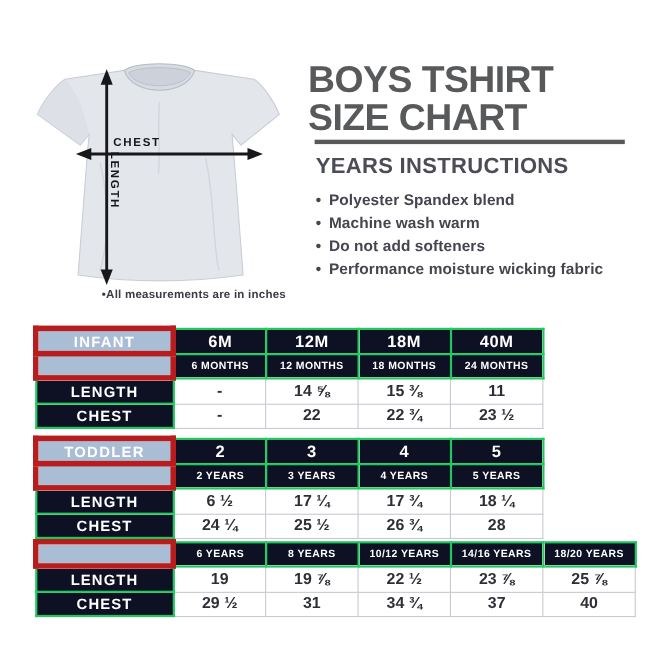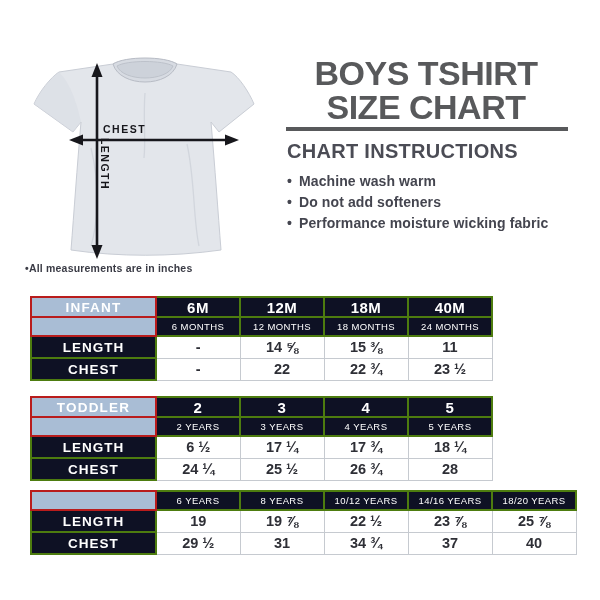--- a/index.html
+++ b/index.html
@@ -6,48 +6,48 @@
   body{
     width:600px;height:600px;position:relative;overflow:hidden;
     background:#ffffff;font-family:"Liberation Sans",sans-serif;
     -webkit-font-smoothing:antialiased;
   }
   .abs{position:absolute}
 
   
   #shirt-wrap{left:25px;top:48px;width:235px;height:215px}
   #measure-note{
-    left:25px;top:262px;width:235px;text-align:left;
+    left:25px;top:262px;width:235px;text-align:right;
     font-size:10.5px;font-weight:bold;color:#3a3b45;letter-spacing:.2px;
   }
 
   
-  #title-block{left:280px;top:56px;width:292px;text-align:center;
+  #title-block{left:280px;top:56px;width:292px;
     color:#58595b;font-weight:bold;font-size:34px;line-height:34px;letter-spacing:-.5px}
   #title-underline{left:286px;top:127px;width:282px;height:4px;background:#58595b}
   #care-heading{left:287px;top:140px;font-size:20px;font-weight:bold;
     color:#4b4c55;letter-spacing:.3px}
   #care-list{left:287px;top:171px;width:295px}
   .care-item{font-size:14px;font-weight:bold;color:#44454f;line-height:21px;
     letter-spacing:.1px;white-space:nowrap}
   .care-item .bullet{margin-right:7px;font-size:14px}
 
   
   table.size-table{border-collapse:collapse;table-layout:fixed}
   #table-infant{left:30px;top:296px}
   #table-toddler{left:30px;top:396px}
   #table-youth{left:30px;top:490px}
   .size-table td{text-align:center;vertical-align:middle;padding:0;overflow:hidden}
-  .c-blue{background:#a9bdd5;border:2px solid #b91c1c;color:#fff}
-  .c-navy{background:#0e1124;border:2px solid #4d7c0f;color:#fff}
+  .c-blue{background:#a9bdd5;border:5px solid #b91c1c;color:#fff}
+  .c-navy{background:#0e1124;border:2px solid #22c55e;color:#fff}
   .c-val{background:#fff;border:1px solid #c6cad0;color:#2e2f36;
     font-size:14.5px;font-weight:bold;height:20px}
   .c-group{font-size:13.5px;font-weight:bold;letter-spacing:1.2px;height:18px}
   .c-size{font-size:15px;font-weight:bold;letter-spacing:.5px;height:18px}
-  .c-age{font-size:9.5px;font-weight:normal;letter-spacing:.4px;height:17px}
+  .c-age{font-size:9.5px;font-weight:bold;letter-spacing:.4px;height:17px}
   .c-blank{height:17px}
   .c-rowlabel{font-size:13.5px;font-weight:bold;letter-spacing:1px;height:20px}
 </style>
 </head>
 <body>
 
 <div class="abs" id="shirt-wrap">
   <svg width="235" height="215" viewBox="0 0 235 215">
 
     <path d="M88,16 C100,9 140,9 152,16 L206,24 C214,29 224,44 229,56
@@ -77,22 +77,23 @@
   </svg>
 </div>
 <div class="abs" id="measure-note">•All measurements are in inches</div>
 
 <div class="abs" id="title-block">
   <div>BOYS TSHIRT</div>
   <div>SIZE CHART</div>
 </div>
 <div class="abs" id="title-underline"></div>
 
-<div class="abs" id="care-heading">CHART INSTRUCTIONS</div>
+<div class="abs" id="care-heading">YEARS INSTRUCTIONS</div>
 <div class="abs" id="care-list">
+    <div class="care-item"><span class="bullet">•</span><span>Polyester Spandex blend</span></div>
     <div class="care-item"><span class="bullet">•</span><span>Machine wash warm</span></div>
     <div class="care-item"><span class="bullet">•</span><span>Do not add softeners</span></div>
     <div class="care-item"><span class="bullet">•</span><span>Performance moisture wicking fabric</span></div>
   </div>
 
 <table class="abs size-table" id="table-infant">
     <colgroup>
       <col style="width:125px">
       <col style="width:84px">
       <col style="width:84px">

